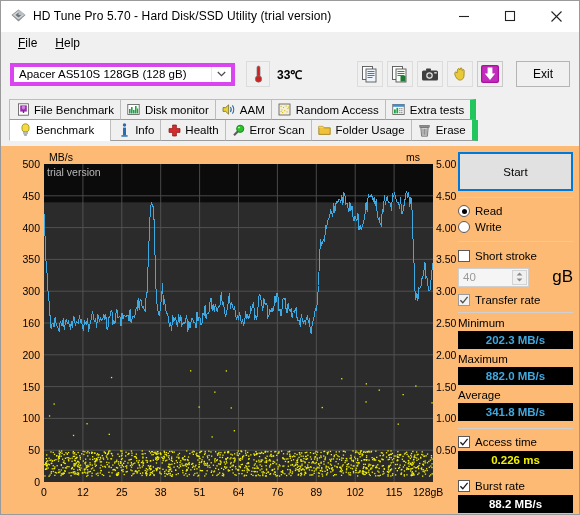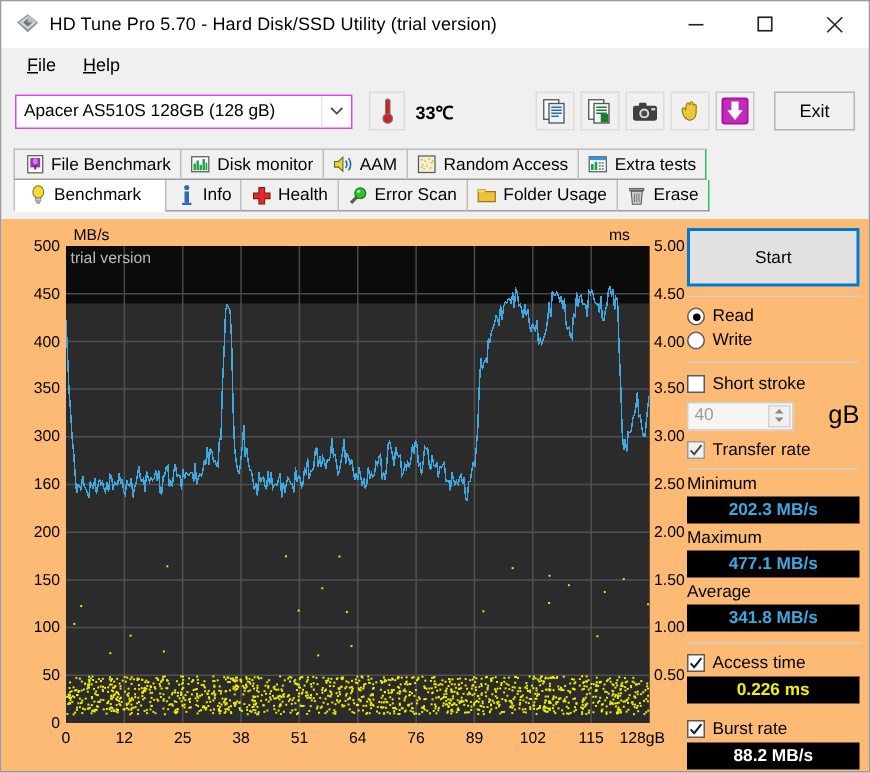--- a/index.html
+++ b/index.html
@@ -46,21 +46,21 @@
     font-size:12px;color:#000;padding:2px 9px 3px 9px;
   }
   .menu-item u{text-decoration:underline;}
   
   .toolbar{
     height:40px;display:flex;align-items:center;flex:0 0 auto;
     padding-left:9px;padding-right:9px;gap:0;
     background:#f0f0f0;
   }
   .drive-select{
-    width:225px;height:23px;background:#fff;border:1px solid #d946ef;
+    width:225px;height:23px;background:#fff;border:4px solid #d946ef;
     display:flex;align-items:center;box-sizing:border-box;
     font-size:11.5px;color:#000;padding-left:5px;position:relative;
   }
   .drive-select .caret{
     position:absolute;right:0;top:0;bottom:0;width:19px;
     display:flex;align-items:center;justify-content:center;
     border-left:1px solid #e8e8e8;
   }
   .temp-box{
     margin-left:11px;width:24px;height:26px;background:#f0f0f0;
@@ -92,21 +92,21 @@
     display:flex;align-items:center;gap:4px;
     font-size:11.5px;color:#000;
     background:#f0f0f0;
     border:1px solid #bdbdbd;
     border-bottom:1px solid #9b9b9b;
     border-right:none;
     box-sizing:border-box;
     padding:0 6px 0 6px;
     height:21px;white-space:nowrap;
   }
-  .tab:last-child{border-right:1px solid #22c55e;}
+  .tab:last-child{border-right:6px solid #22c55e;}
   .tab.selected{
     background:#ffffff;border-bottom:1px solid #ffffff;
     position:relative;z-index:3;
   }
   .tabrow.row2 .tab{border-top:none;}
   .tab .ticon{width:14px;height:14px;display:flex;align-items:center;justify-content:center;flex:0 0 auto;}
   
   .content{
     flex:1 1 auto;background:#fdba74;position:relative;
     border-top:none;
@@ -2079,21 +2079,21 @@
 
       <div class="sep" style="margin:4px 0 0 0;"></div>
 
       <div class="stat-label">Minimum</div>
       <div class="stat-box">
         <span class="cyan">202.3 MB/s</span>
       </div>
 
       <div class="stat-label">Maximum</div>
       <div class="stat-box">
-        <span class="cyan">477.1 MB/s</span>
+        <span class="cyan">882.0 MB/s</span>
       </div>
 
       <div class="stat-label">Average</div>
       <div class="stat-box">
         <span class="cyan">341.8 MB/s</span>
       </div>
 
       <div class="sep" style="margin:7px 0 4px 0;"></div>
 
       <div class="check-row">

